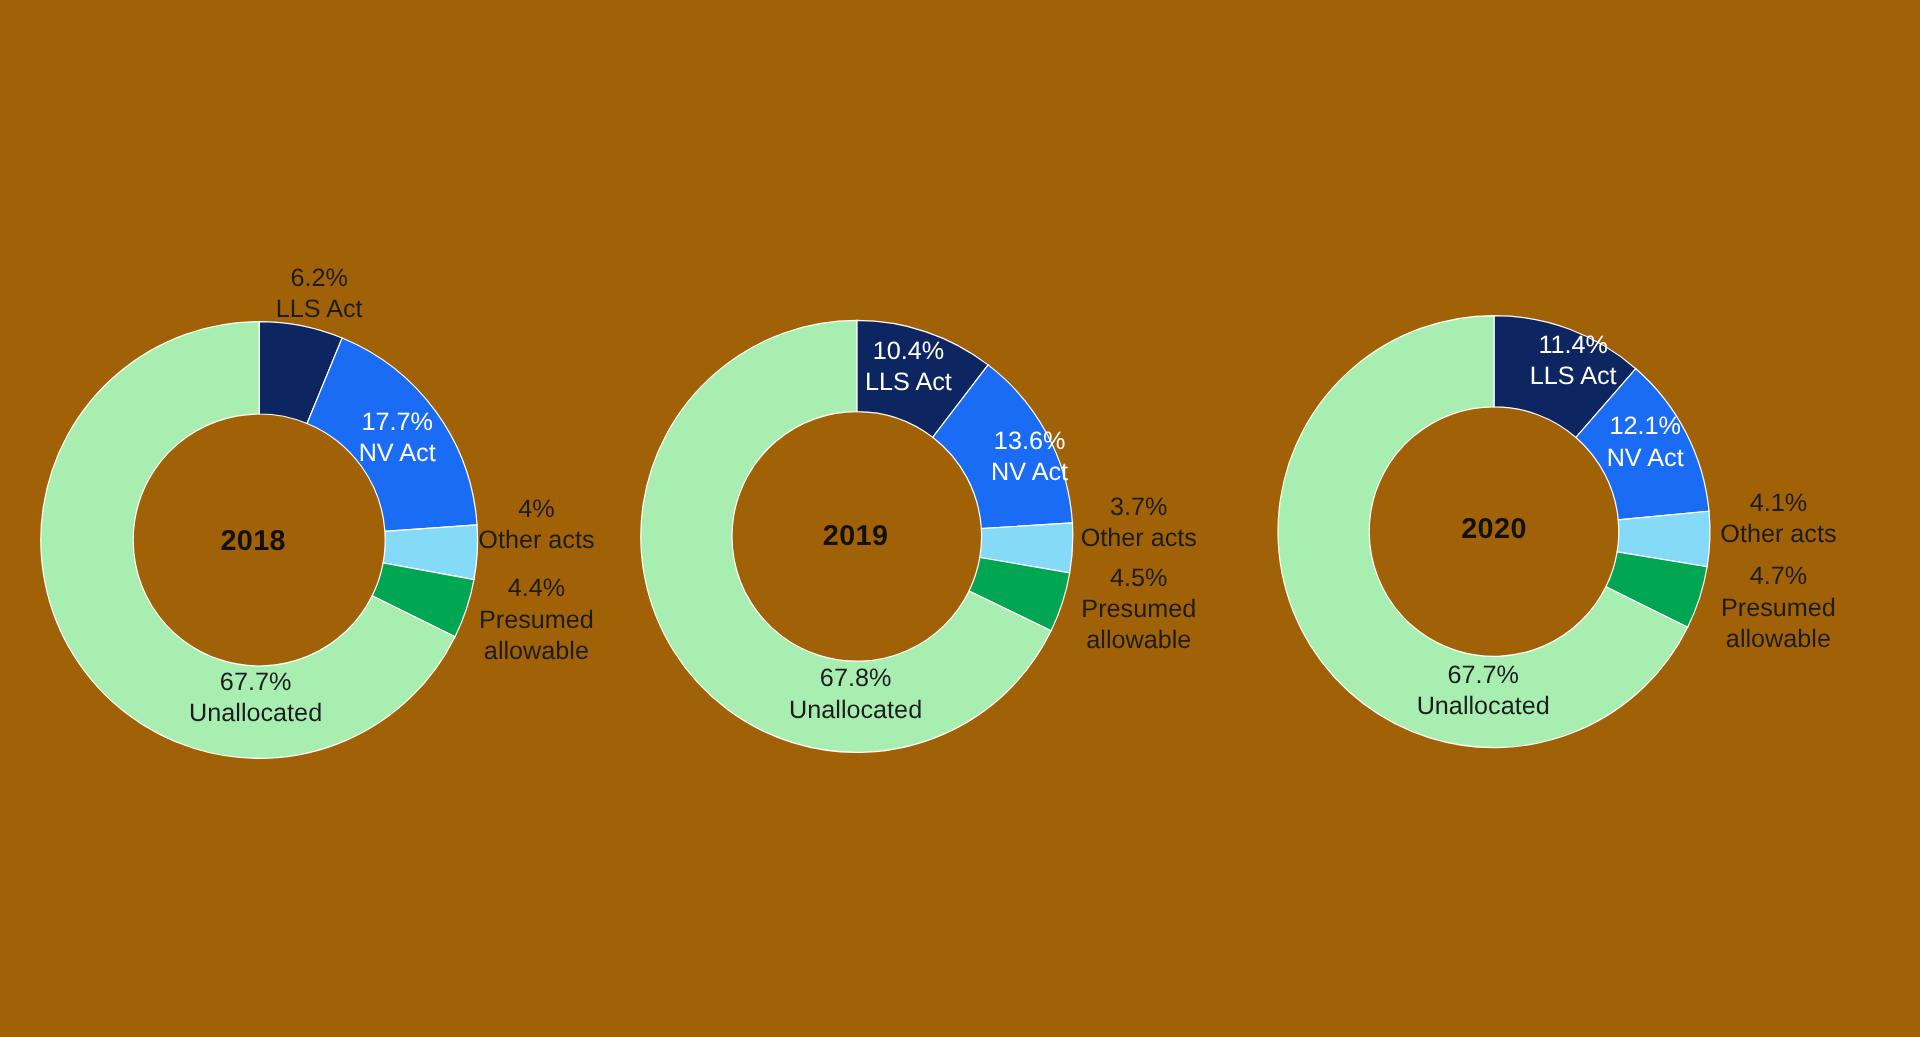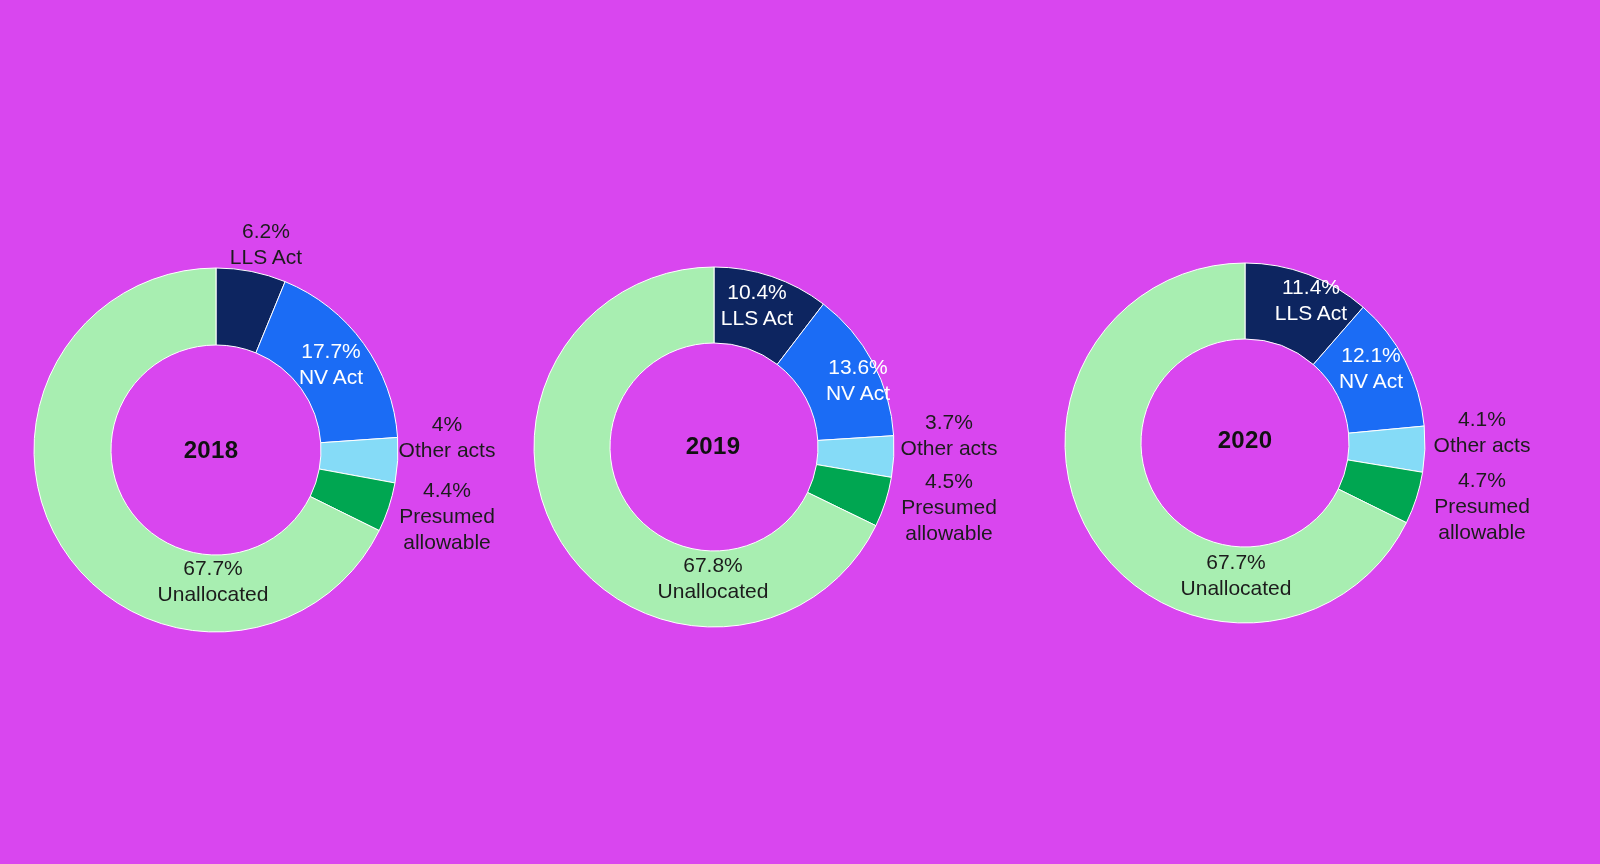--- a/index.html
+++ b/index.html
@@ -12,21 +12,21 @@
     width: 1600px;
     height: 864px;
     font-family: "Liberation Sans", sans-serif;
     color: #1a1a1a;
     overflow: hidden;
   }
   #stage {
     position: relative;
     width: 1600px;
     height: 864px;
-    background: #d946ef;
+    background: #a16207;
   }
   .chart-svg {
     position: absolute;
     top: 0;
     left: 0;
     width: 1600px;
     height: 864px;
     overflow: visible;
   }
   text {

